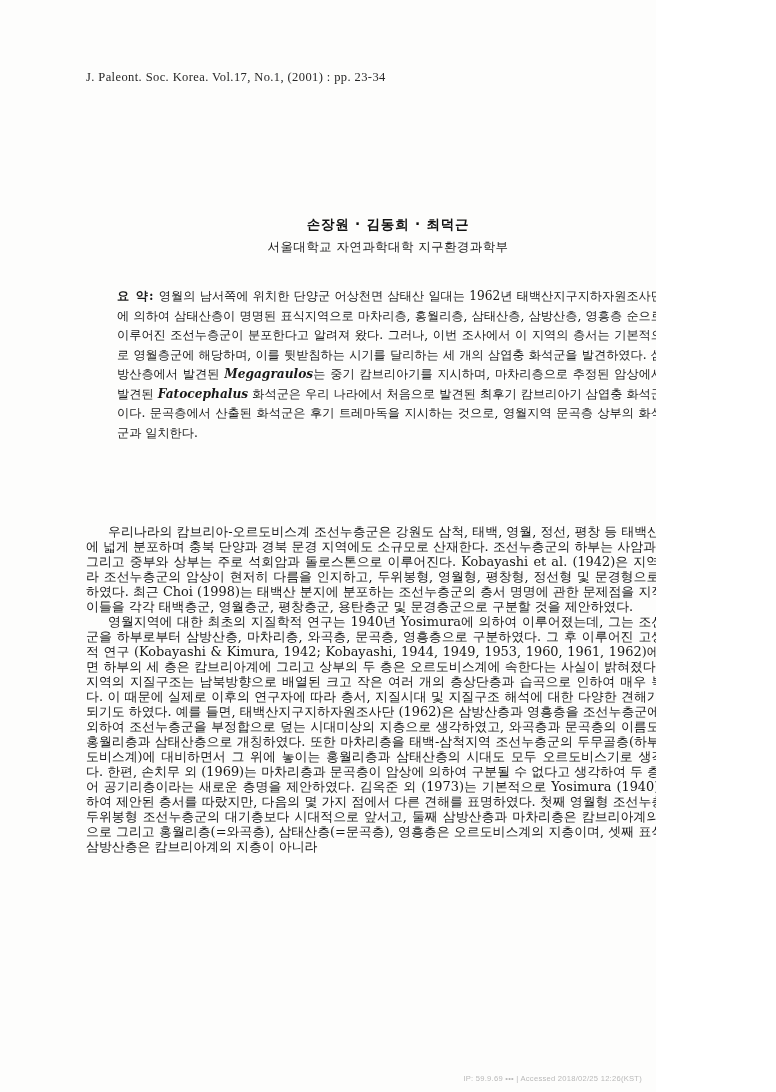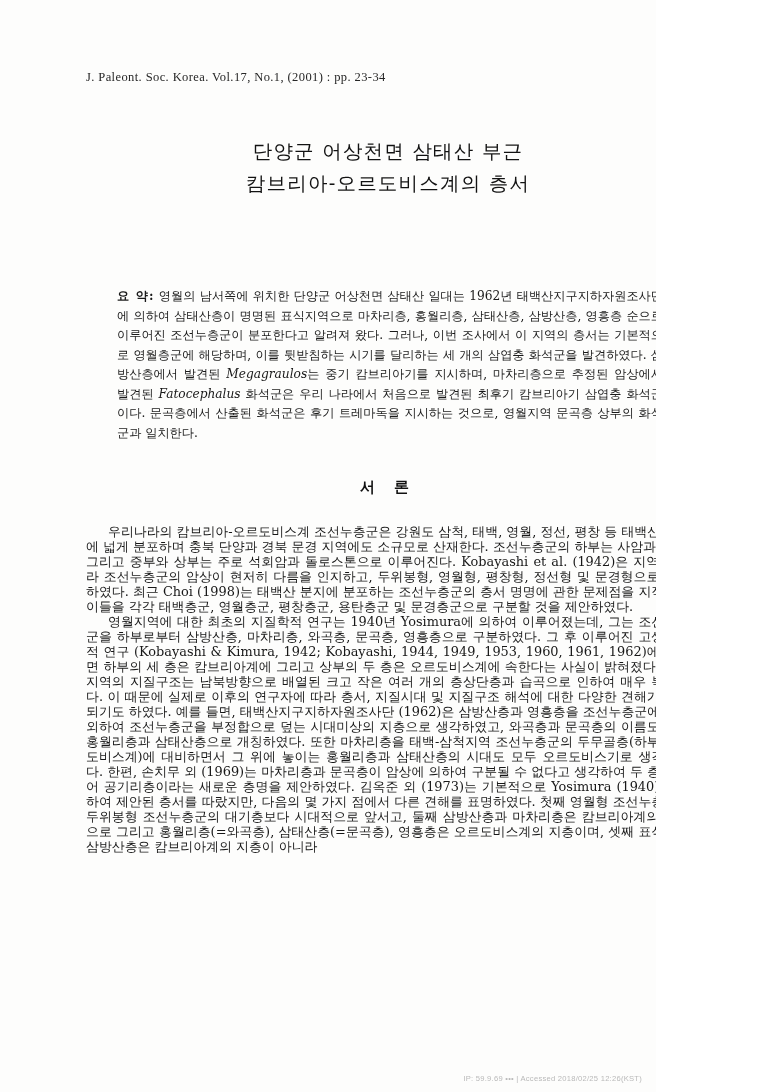--- a/index.html
+++ b/index.html
@@ -77,20 +77,21 @@
     text-align: justify;
     text-justify: inter-word;
     color: #191919;
   }
   .abstract .abs-label {
     font-weight: bold;
     letter-spacing: 1px;
   }
   .abstract em {
     font-style: italic;
+    font-weight: bold;
   }
   
   .section-heading {
     position: absolute;
     left: 0;
     top: 478px;
     width: 776px;
     text-align: center;
     font-family: "DejaVu Sans", sans-serif;
     font-weight: bold;
@@ -127,31 +128,30 @@
     white-space: nowrap;
   }
 </style>
 </head>
 <body>
 
 <div class="page">
 
   <div class="running-head">J. Paleont. Soc. Korea. Vol.17, No.1, (2001) : pp. 23-34</div>
 
-  <div class="title-block">
-    <div class="title-line">단양군 어상천면 삼태산 부근</div>
-    <div class="title-line">캄브리아-오르도비스계의 층서</div>
+
+  <div class="author-block">
+    <div class="authors">손장원 · 김동희 · 최덕근</div>
+    <div class="affiliation">서울대학교 자연과학대학 지구환경과학부</div>
   </div>
-
 
   <div class="abstract">
     <span class="abs-label">요 약:</span><span> 영월의 남서쪽에 위치한 단양군 어상천면 삼태산 일대는 1962년 태백산지구지하자원조사단에 의하여 삼태산층이 명명된 표식지역으로 마차리층, 홍월리층, 삼태산층, 삼방산층, 영흥층 순으로 이루어진 조선누층군이 분포한다고 알려져 왔다. 그러나, 이번 조사에서 이 지역의 층서는 기본적으로 영월층군에 해당하며, 이를 뒷받침하는 시기를 달리하는 세 개의 삼엽충 화석군을 발견하였다. 삼방산층에서 발견된 </span><em>Megagraulos</em><span>는 중기 캄브리아기를 지시하며, 마차리층으로 추정된 암상에서 발견된 </span><em>Fatocephalus</em><span> 화석군은 우리 나라에서 처음으로 발견된 최후기 캄브리아기 삼엽충 화석군이다. 문곡층에서 산출된 화석군은 후기 트레마독을 지시하는 것으로, 영월지역 문곡층 상부의 화석군과 일치한다.</span>
   </div>
 
-  <div class="section-heading">서 론</div>
 
   <div class="body-col">
     <p>우리나라의 캄브리아-오르도비스계 조선누층군은 강원도 삼척, 태백, 영월, 정선, 평창 등 태백산 지역에 넓게 분포하며 충북 단양과 경북 문경 지역에도 소규모로 산재한다. 조선누층군의 하부는 사암과 세일, 그리고 중부와 상부는 주로 석회암과 돌로스톤으로 이루어진다. Kobayashi et al. (1942)은 지역에 따라 조선누층군의 암상이 현저히 다름을 인지하고, 두위봉형, 영월형, 평창형, 정선형 및 문경형으로 구분하였다. 최근 Choi (1998)는 태백산 분지에 분포하는 조선누층군의 층서 명명에 관한 문제점을 지적하고 이들을 각각 태백층군, 영월층군, 평창층군, 용탄층군 및 문경층군으로 구분할 것을 제안하였다.</p>
     <p>영월지역에 대한 최초의 지질학적 연구는 1940년 Yosimura에 의하여 이루어졌는데, 그는 조선누층군을 하부로부터 삼방산층, 마차리층, 와곡층, 문곡층, 영흥층으로 구분하였다. 그 후 이루어진 고생물학적 연구 (Kobayashi &amp; Kimura, 1942; Kobayashi, 1944, 1949, 1953, 1960, 1961, 1962)에 의하면 하부의 세 층은 캄브리아계에 그리고 상부의 두 층은 오르도비스계에 속한다는 사실이 밝혀졌다. 영월지역의 지질구조는 남북방향으로 배열된 크고 작은 여러 개의 층상단층과 습곡으로 인하여 매우 복잡하다. 이 때문에 실제로 이후의 연구자에 따라 층서, 지질시대 및 지질구조 해석에 대한 다양한 견해가 제안되기도 하였다. 예를 들면, 태백산지구지하자원조사단 (1962)은 삼방산층과 영흥층을 조선누층군에서 제외하여 조선누층군을 부정합으로 덮는 시대미상의 지층으로 생각하였고, 와곡층과 문곡층의 이름도 각각 홍월리층과 삼태산층으로 개칭하였다. 또한 마차리층을 태백-삼척지역 조선누층군의 두무골층(하부 오르도비스계)에 대비하면서 그 위에 놓이는 홍월리층과 삼태산층의 시대도 모두 오르도비스기로 생각하였다. 한편, 손치무 외 (1969)는 마차리층과 문곡층이 암상에 의하여 구분될 수 없다고 생각하여 두 층을 묶어 공기리층이라는 새로운 층명을 제안하였다. 김옥준 외 (1973)는 기본적으로 Yosimura (1940)에 의하여 제안된 층서를 따랐지만, 다음의 몇 가지 점에서 다른 견해를 표명하였다. 첫째 영월형 조선누층군은 두위봉형 조선누층군의 대기층보다 시대적으로 앞서고, 둘째 삼방산층과 마차리층은 캄브리아계의 지층으로 그리고 홍월리층(=와곡층), 삼태산층(=문곡층), 영흥층은 오르도비스계의 지층이며, 셋째 표식지의 삼방산층은 캄브리아계의 지층이 아니라</p>
   </div>
 
   <div class="footer-stamp">IP: 59.9.69 ••• | Accessed 2018/02/25 12:26(KST)</div>
 
 </div>
 

